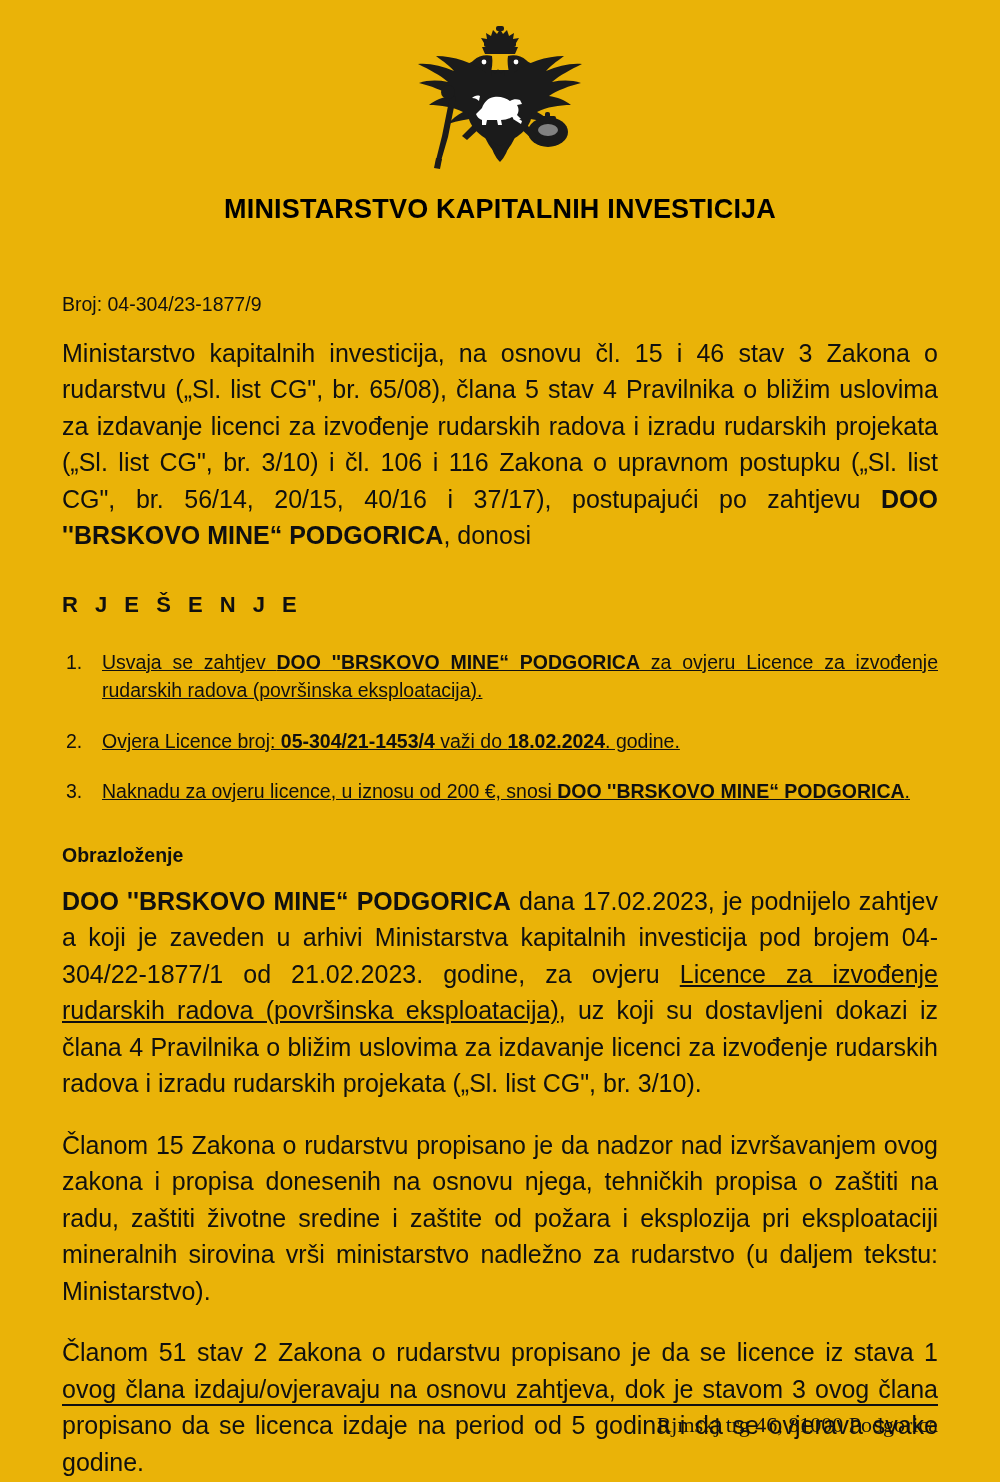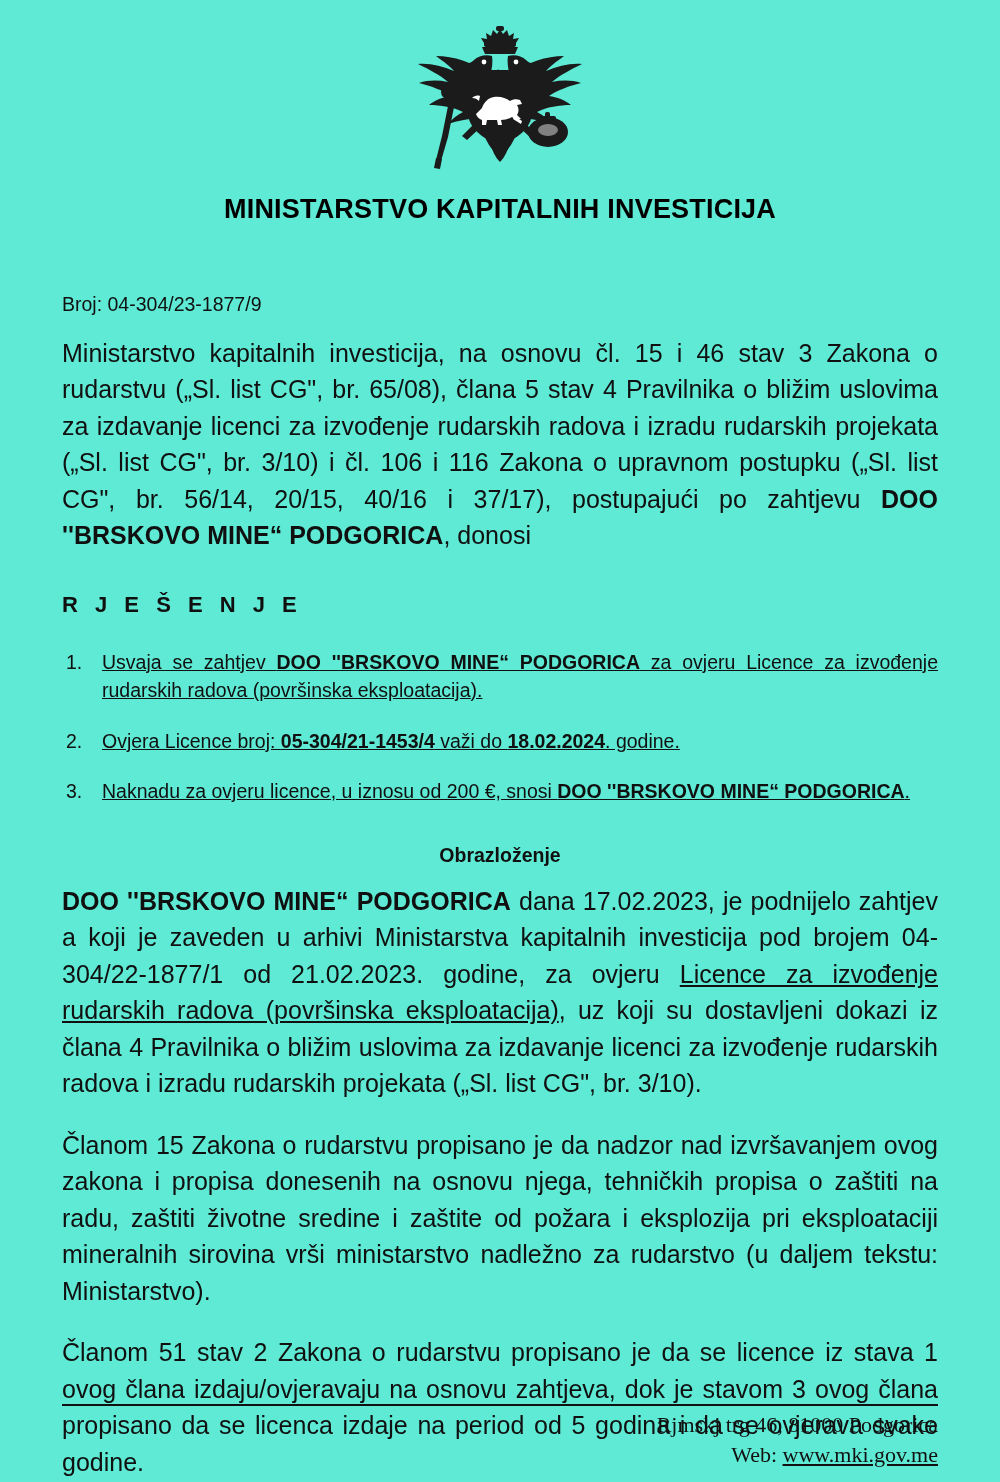--- a/index.html
+++ b/index.html
@@ -10,21 +10,21 @@
   }
   body {
     font-family: "Liberation Sans", sans-serif;
     color: #101010;
   }
   .page {
     position: relative;
     width: 1000px;
     height: 1482px;
     margin: 0 auto;
-    background: #5eead4;
+    background: #eab308;
     overflow: hidden;
     box-sizing: border-box;
   }
   .content {
     position: absolute;
     left: 62px;
     top: 0;
     width: 876px;
   }
 
@@ -72,21 +72,20 @@
   .u { text-decoration: underline; }
 
   
   .rjesenje {
     font-size: 22px;
     font-weight: bold;
     letter-spacing: 5.5px;
     margin-top: 38px;
   }
   .obrazlozenje {
-    text-align: center;
     font-size: 19.5px;
     font-weight: bold;
     margin-top: 38px;
   }
 
   
   .num-list {
     margin-top: 30px;
   }
   .num-item {
@@ -221,17 +220,16 @@
 
 
     <p class="para">Članom 51 stav 2 Zakona o rudarstvu propisano je da se licence iz stava 1 ovog člana izdaju/ovjeravaju na osnovu zahtjeva, dok je stavom 3 ovog člana propisano da se licenca izdaje na period od 5 godina i da se ovjerava svake godine.</p>
 
   </div>
 
   <div class="footer">
     <hr class="footer-rule">
     <div class="footer-text">
       <span class="footer-line">Rjmskj trg 46, 81000 Podgorica</span>
-      <span class="footer-line"><span>Web: </span><span class="u">www.mki.gov.me</span></span>
     </div>
   </div>
 
 </div>
 
 </body></html>

